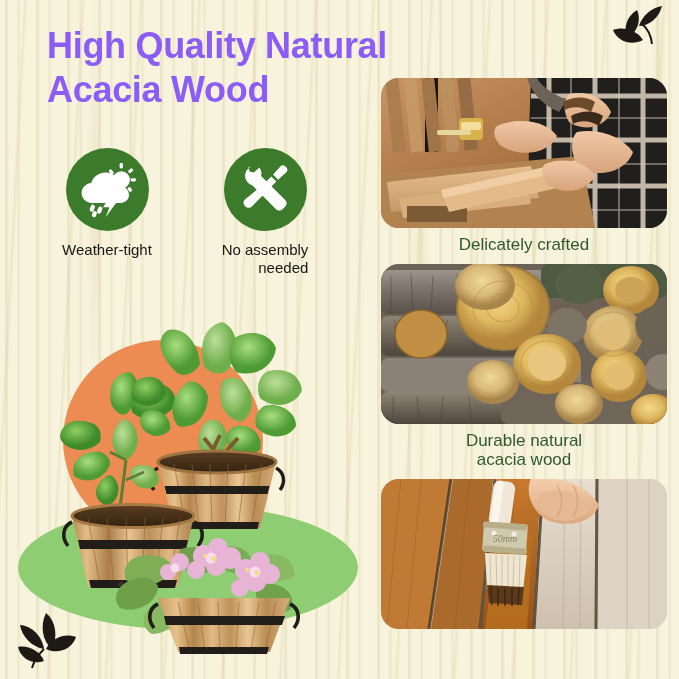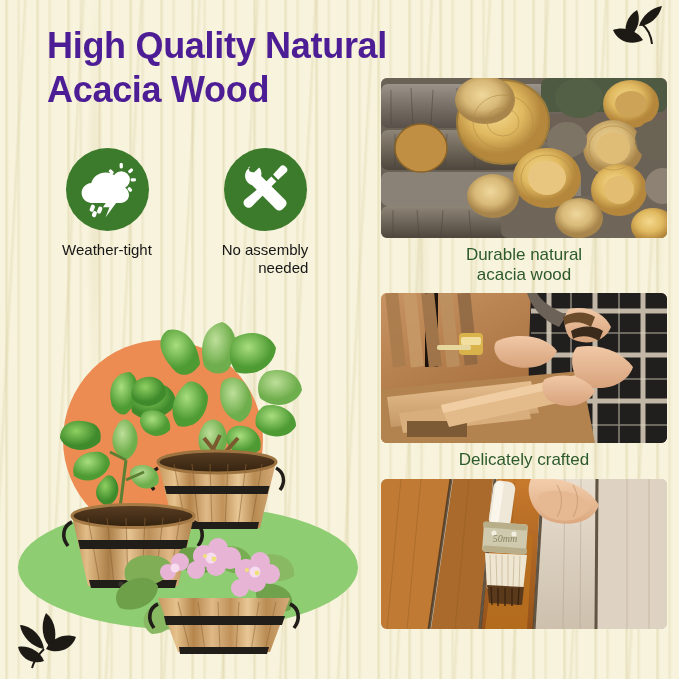--- a/index.html
+++ b/index.html
@@ -40,21 +40,21 @@
       radial-gradient(ellipse 14px 320px at 62% 40%, rgba(208,195,146,.34), transparent 70%),
       radial-gradient(ellipse 9px  340px at 88% 55%, rgba(208,195,146,.40), transparent 70%),
       radial-gradient(ellipse 11px 300px at 97% 20%, rgba(208,195,146,.35), transparent 70%);
   }
 
   
   #title{
     position:absolute;left:47px;top:24px;width:400px;
     font-size:36px;line-height:1.22;font-weight:700;
     letter-spacing:-0.3px;
-    color:#4c1d95;white-space:pre-line;
+    color:#8b5cf6;white-space:pre-line;
   }
 
   
   #features{position:absolute;left:46px;top:148px;display:flex;gap:36px;}
   .feature{width:122px;display:flex;flex-direction:column;align-items:center;}
   .f-circle{
     width:83px;height:83px;border-radius:50%;
     background:#3d7b2c;display:flex;align-items:center;justify-content:center;
   }
   .f-label{
@@ -70,21 +70,21 @@
   }
   #green-ellipse{
     position:absolute;left:10px;top:185px;width:340px;height:125px;
     border-radius:50%;background:#8fcd72;
   }
 
   
   #cards{position:absolute;left:381px;top:78px;width:286px;}
   .card{margin-bottom:9px;}
   .card-img{
-    width:286px;border-radius:6px;overflow:hidden;position:relative;
+    width:286px;border-radius:18px;overflow:hidden;position:relative;
     background:#c9bda8;
   }
   .card-cap{
     margin-top:7px;text-align:center;font-size:17px;line-height:1.16;
     color:#2d5a2d;white-space:pre-line;font-weight:400;
   }
   .h1{height:160px;}
   .h2{height:150px;}
   .h3{height:150px;}
 
@@ -342,20 +342,93 @@
         <path d="M171 327 L261 327 L259 334 L172 334 Z" fill="#211d19"></path>
         <path d="M150 284 C141 288 139 299 146 308" stroke="#211d19" stroke-width="3.6" fill="none"></path>
         <path d="M282 284 C291 288 293 299 286 308" stroke="#211d19" stroke-width="3.6" fill="none"></path>
       </g>
     </svg>
   </div>
 
   <div id="cards">
 
     <div class="card">
+      <div class="card-img h2">
+        <svg width="286" height="150" viewBox="0 0 286 150">
+          <defs>
+            <linearGradient id="bg2" x1="0" y1="0" x2="1" y2="1">
+              <stop offset="0%" stop-color="#c89362"></stop>
+              <stop offset="55%" stop-color="#a8713f"></stop>
+              <stop offset="100%" stop-color="#5d4027"></stop>
+            </linearGradient>
+            <linearGradient id="plank" x1="0" y1="0" x2="0" y2="1">
+              <stop offset="0%" stop-color="#e6bd8d"></stop>
+              <stop offset="100%" stop-color="#c59a68"></stop>
+            </linearGradient>
+            <linearGradient id="skin" x1="0" y1="0" x2="0" y2="1">
+              <stop offset="0%" stop-color="#f1c8a6"></stop>
+              <stop offset="100%" stop-color="#d7a37c"></stop>
+            </linearGradient>
+          </defs>
+          <rect width="286" height="150" fill="url(#bg2)"></rect>
+
+          <g opacity=".85">
+            <rect x="8" y="0" width="13" height="74" fill="#a97c4d" transform="rotate(-6 14 37)"></rect>
+            <rect x="26" y="0" width="13" height="74" fill="#c79a68" transform="rotate(-6 32 37)"></rect>
+            <rect x="44" y="0" width="13" height="74" fill="#96六"></rect>
+            <rect x="44" y="0" width="13" height="74" fill="#9c7249" transform="rotate(-6 50 37)"></rect>
+            <rect x="62" y="0" width="13" height="74" fill="#bd9161" transform="rotate(-6 68 37)"></rect>
+            <rect x="80" y="0" width="13" height="72" fill="#8d6843" transform="rotate(-6 86 36)"></rect>
+          </g>
+
+          <path d="M150 0 L286 0 L286 150 L150 150 C 146 100 148 50 150 0Z" fill="#211f1d"></path>
+          <g stroke="#ded3c0" stroke-width="5" opacity=".85">
+            <path d="M168 0 L168 150"></path>
+              <path d="M214 0 L214 150"></path>
+              <path d="M262 0 L262 150"></path>
+            <path d="M150 18 L286 18"></path>
+              <path d="M150 62 L286 62"></path>
+              <path d="M150 108 L286 108"></path>
+          </g>
+          <g stroke="#ded3c0" stroke-width="1.6" opacity=".55">
+            <path d="M190 0 L190 150"></path>
+              <path d="M238 0 L238 150"></path>
+            <path d="M150 40 L286 40"></path>
+              <path d="M150 86 L286 86"></path>
+              <path d="M150 132 L286 132"></path>
+          </g>
+
+          <path d="M146 0 C152 18 164 28 178 34 L186 22 C172 16 160 8 156 0Z" fill="#6c6258"></path>
+
+          <path d="M0 96 L200 78 L214 150 L0 150Z" fill="#b2824f"></path>
+          <path d="M6 104 L150 88 L158 120 L10 134Z" fill="url(#plank)"></path>
+          <path d="M18 120 L146 106 L150 126 L22 140Z" fill="#d9ae7d"></path>
+          <rect x="26" y="128" width="60" height="16" fill="#7c5a36"></rect>
+
+          <path d="M60 112 L196 82 L204 104 L68 134Z" fill="#e3bb8b"></path>
+          <path d="M60 112 L196 82 L198 90 L62 120Z" fill="#f0cda2"></path>
+
+          <path d="M196 54 C218 50 240 58 252 74 C246 92 222 100 200 92 C190 80 188 62 196 54Z" fill="url(#skin)"></path>
+          <path d="M164 86 C184 78 206 84 214 98 C206 114 182 118 166 106 C160 98 160 90 164 86Z" fill="url(#skin)"></path>
+
+          <path d="M188 16 C206 12 224 20 230 34 C224 50 202 54 188 44 C182 34 182 22 188 16Z" fill="url(#skin)"></path>
+          <path d="M116 48 C140 38 166 44 176 58 C168 76 140 80 120 68 C112 60 112 52 116 48Z" fill="url(#skin)"></path>
+
+          <path d="M182 24 C192 18 206 18 214 24 L210 34 C202 28 190 28 184 32Z" fill="#6b4b2a"></path>
+          <path d="M190 38 C200 32 214 32 222 38 L218 48 C210 42 198 42 192 46Z" fill="#3a2a1c"></path>
+
+          <rect x="78" y="40" width="24" height="22" rx="4" fill="#d9b24b"></rect>
+          <rect x="80" y="44" width="20" height="8" rx="2" fill="#f2dfa0"></rect>
+          <rect x="56" y="52" width="34" height="5" rx="2" fill="#e8d79c"></rect>
+        </svg>
+      </div>
+      <div class="card-cap">Delicately crafted</div>
+    </div>
+
+    <div class="card">
       <div class="card-img h1">
         <svg width="286" height="160" viewBox="0 0 286 160">
           <defs>
             <radialGradient id="logend" cx="42%" cy="38%">
               <stop offset="0%" stop-color="#f4d98e"></stop>
               <stop offset="58%" stop-color="#e0b960"></stop>
               <stop offset="100%" stop-color="#b4873c"></stop>
             </radialGradient>
             <radialGradient id="logend2" cx="45%" cy="40%">
               <stop offset="0%" stop-color="#efd79b"></stop>
@@ -417,93 +490,20 @@
             <ellipse cx="166" cy="100" rx="26" ry="23"></ellipse>
             <ellipse cx="232" cy="70" rx="24" ry="22"></ellipse>
           </g>
         </svg>
       </div>
       <div class="card-cap">Durable natural
 acacia wood</div>
     </div>
 
     <div class="card">
-      <div class="card-img h2">
-        <svg width="286" height="150" viewBox="0 0 286 150">
-          <defs>
-            <linearGradient id="bg2" x1="0" y1="0" x2="1" y2="1">
-              <stop offset="0%" stop-color="#c89362"></stop>
-              <stop offset="55%" stop-color="#a8713f"></stop>
-              <stop offset="100%" stop-color="#5d4027"></stop>
-            </linearGradient>
-            <linearGradient id="plank" x1="0" y1="0" x2="0" y2="1">
-              <stop offset="0%" stop-color="#e6bd8d"></stop>
-              <stop offset="100%" stop-color="#c59a68"></stop>
-            </linearGradient>
-            <linearGradient id="skin" x1="0" y1="0" x2="0" y2="1">
-              <stop offset="0%" stop-color="#f1c8a6"></stop>
-              <stop offset="100%" stop-color="#d7a37c"></stop>
-            </linearGradient>
-          </defs>
-          <rect width="286" height="150" fill="url(#bg2)"></rect>
-
-          <g opacity=".85">
-            <rect x="8" y="0" width="13" height="74" fill="#a97c4d" transform="rotate(-6 14 37)"></rect>
-            <rect x="26" y="0" width="13" height="74" fill="#c79a68" transform="rotate(-6 32 37)"></rect>
-            <rect x="44" y="0" width="13" height="74" fill="#96六"></rect>
-            <rect x="44" y="0" width="13" height="74" fill="#9c7249" transform="rotate(-6 50 37)"></rect>
-            <rect x="62" y="0" width="13" height="74" fill="#bd9161" transform="rotate(-6 68 37)"></rect>
-            <rect x="80" y="0" width="13" height="72" fill="#8d6843" transform="rotate(-6 86 36)"></rect>
-          </g>
-
-          <path d="M150 0 L286 0 L286 150 L150 150 C 146 100 148 50 150 0Z" fill="#211f1d"></path>
-          <g stroke="#ded3c0" stroke-width="5" opacity=".85">
-            <path d="M168 0 L168 150"></path>
-              <path d="M214 0 L214 150"></path>
-              <path d="M262 0 L262 150"></path>
-            <path d="M150 18 L286 18"></path>
-              <path d="M150 62 L286 62"></path>
-              <path d="M150 108 L286 108"></path>
-          </g>
-          <g stroke="#ded3c0" stroke-width="1.6" opacity=".55">
-            <path d="M190 0 L190 150"></path>
-              <path d="M238 0 L238 150"></path>
-            <path d="M150 40 L286 40"></path>
-              <path d="M150 86 L286 86"></path>
-              <path d="M150 132 L286 132"></path>
-          </g>
-
-          <path d="M146 0 C152 18 164 28 178 34 L186 22 C172 16 160 8 156 0Z" fill="#6c6258"></path>
-
-          <path d="M0 96 L200 78 L214 150 L0 150Z" fill="#b2824f"></path>
-          <path d="M6 104 L150 88 L158 120 L10 134Z" fill="url(#plank)"></path>
-          <path d="M18 120 L146 106 L150 126 L22 140Z" fill="#d9ae7d"></path>
-          <rect x="26" y="128" width="60" height="16" fill="#7c5a36"></rect>
-
-          <path d="M60 112 L196 82 L204 104 L68 134Z" fill="#e3bb8b"></path>
-          <path d="M60 112 L196 82 L198 90 L62 120Z" fill="#f0cda2"></path>
-
-          <path d="M196 54 C218 50 240 58 252 74 C246 92 222 100 200 92 C190 80 188 62 196 54Z" fill="url(#skin)"></path>
-          <path d="M164 86 C184 78 206 84 214 98 C206 114 182 118 166 106 C160 98 160 90 164 86Z" fill="url(#skin)"></path>
-
-          <path d="M188 16 C206 12 224 20 230 34 C224 50 202 54 188 44 C182 34 182 22 188 16Z" fill="url(#skin)"></path>
-          <path d="M116 48 C140 38 166 44 176 58 C168 76 140 80 120 68 C112 60 112 52 116 48Z" fill="url(#skin)"></path>
-
-          <path d="M182 24 C192 18 206 18 214 24 L210 34 C202 28 190 28 184 32Z" fill="#6b4b2a"></path>
-          <path d="M190 38 C200 32 214 32 222 38 L218 48 C210 42 198 42 192 46Z" fill="#3a2a1c"></path>
-
-          <rect x="78" y="40" width="24" height="22" rx="4" fill="#d9b24b"></rect>
-          <rect x="80" y="44" width="20" height="8" rx="2" fill="#f2dfa0"></rect>
-          <rect x="56" y="52" width="34" height="5" rx="2" fill="#e8d79c"></rect>
-        </svg>
-      </div>
-      <div class="card-cap">Delicately crafted</div>
-    </div>
-
-    <div class="card">
       <div class="card-img h3">
         <svg width="286" height="150" viewBox="0 0 286 150">
           <defs>
             <linearGradient id="dry" x1="0" y1="0" x2="0" y2="1">
               <stop offset="0%" stop-color="#e8ded0"></stop>
               <stop offset="100%" stop-color="#cdc0ad"></stop>
             </linearGradient>
             <linearGradient id="oiled" x1="0" y1="0" x2="0" y2="1">
               <stop offset="0%" stop-color="#c87a2c"></stop>
               <stop offset="100%" stop-color="#94521b"></stop>

